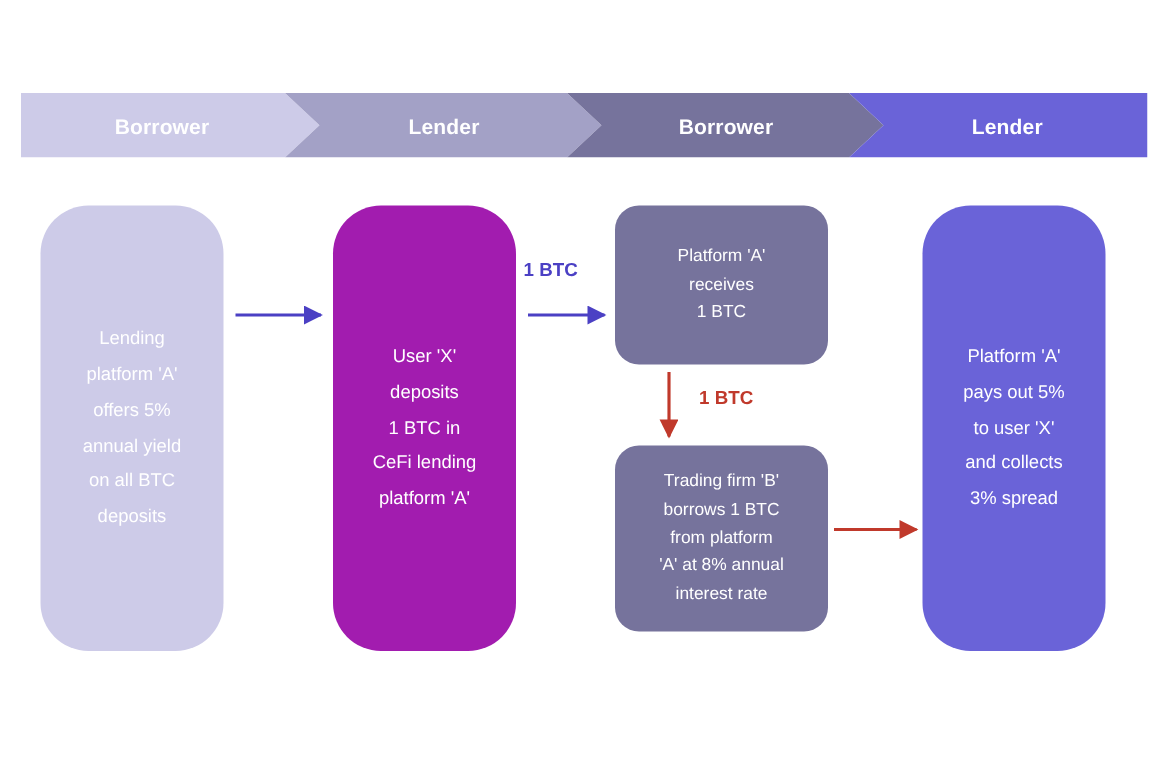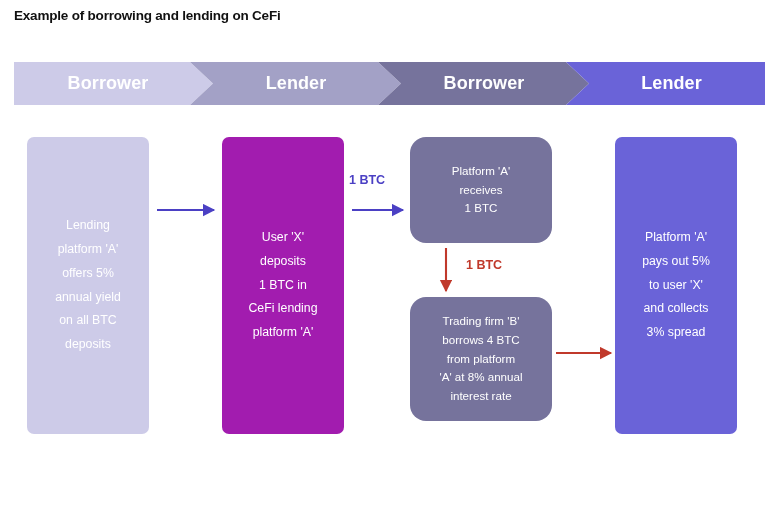--- a/index.html
+++ b/index.html
@@ -46,32 +46,32 @@
   .chev {
     position: absolute;
     top: 0;
     height: 43px;
     display: flex;
     align-items: center;
     justify-content: center;
   }
   .chev-label {
     color: #ffffff;
-    font-size: 18px;
+    font-size: 14px;
     font-weight: bold;
     letter-spacing: 0.1px;
     position: relative;
     z-index: 2;
     pointer-events: none;
   }
 
   
   .pbox {
     position: absolute;
-    border-radius: 7px;
+    border-radius: 32px;
     display: flex;
     align-items: center;
     justify-content: center;
     text-align: center;
     box-sizing: border-box;
   }
   .pbox-text {
     color: #ffffff;
     font-weight: normal;
     font-size: 12.3px;
@@ -108,21 +108,20 @@
     white-space: nowrap;
   }
   #lbl-btc-1 { left: 349px; top: 173px; color: #4b40c4; }
   #lbl-btc-2 { left: 466px; top: 258px; color: #c0392b; }
 </style>
 </head>
 <body>
 
 <div id="canvas">
 
-  <div id="title">Example of borrowing and lending on CeFi</div>
 
   <div id="banner">
 
     <svg width="751" height="43" viewBox="0 0 751 43" style="position:absolute;left:0;top:0;">
 
       <path d="M0,0 L176,0 L199,21.5 L176,43 L0,43 Z" fill="#cdcbe8"></path>
 
       <path d="M176,0 L364,0 L387,21.5 L364,43 L176,43 L199,21.5 Z" fill="#a3a1c6"></path>
 
       <path d="M364,0 L552,0 L575,21.5 L552,43 L364,43 L387,21.5 Z" fill="#76739c"></path>
@@ -162,21 +161,21 @@
   </div>
 
   <div class="pbox" id="box3">
     <div class="pbox-text tight">Platform 'A'
 receives
 1 BTC</div>
   </div>
 
   <div class="pbox" id="box4">
     <div class="pbox-text tight">Trading firm 'B'
-borrows 4 BTC
+borrows 1 BTC
 from platform
 'A' at 8% annual
 interest rate</div>
   </div>
 
   <div class="pbox" id="box5">
     <div class="pbox-text">Platform 'A'
 pays out 5%
 to user 'X'
 and collects

